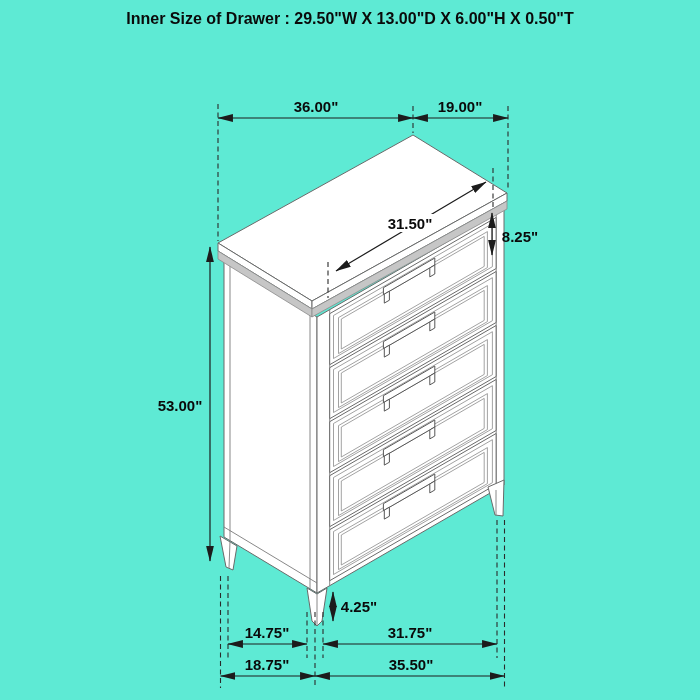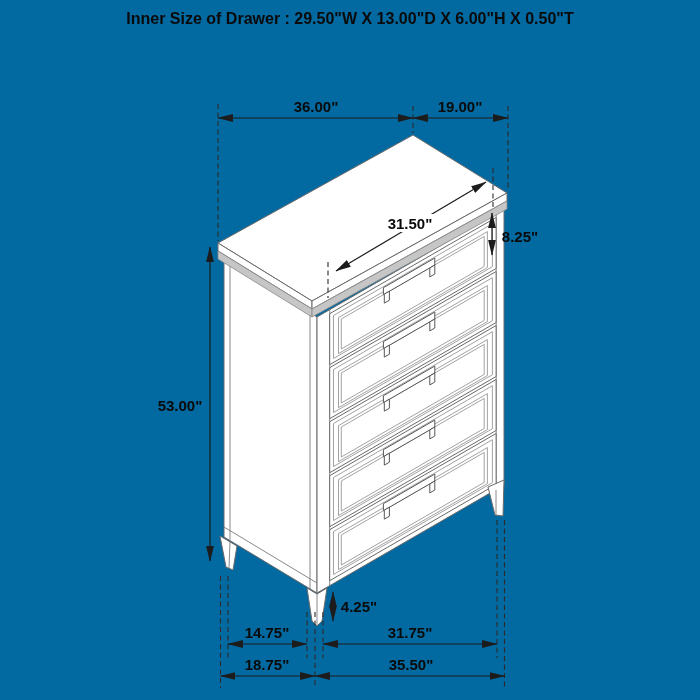--- a/index.html
+++ b/index.html
@@ -1,20 +1,20 @@
 <!DOCTYPE html>
 <html><head>
 <meta charset="utf-8">
 <style>
   html, body { margin: 0; padding: 0; background: #ffffff; }
   .stage {
     position: relative;
     width: 700px;
     height: 700px;
-    background: #0369a1;
+    background: #5eead4;
     overflow: hidden;
     font-family: "Liberation Sans", sans-serif;
   }
   svg { display: block; }
   .title-text {
     font: 700 16px "Liberation Sans", sans-serif;
     fill: #0a0a0a;
     text-anchor: middle;
   }
   .dim-label {

